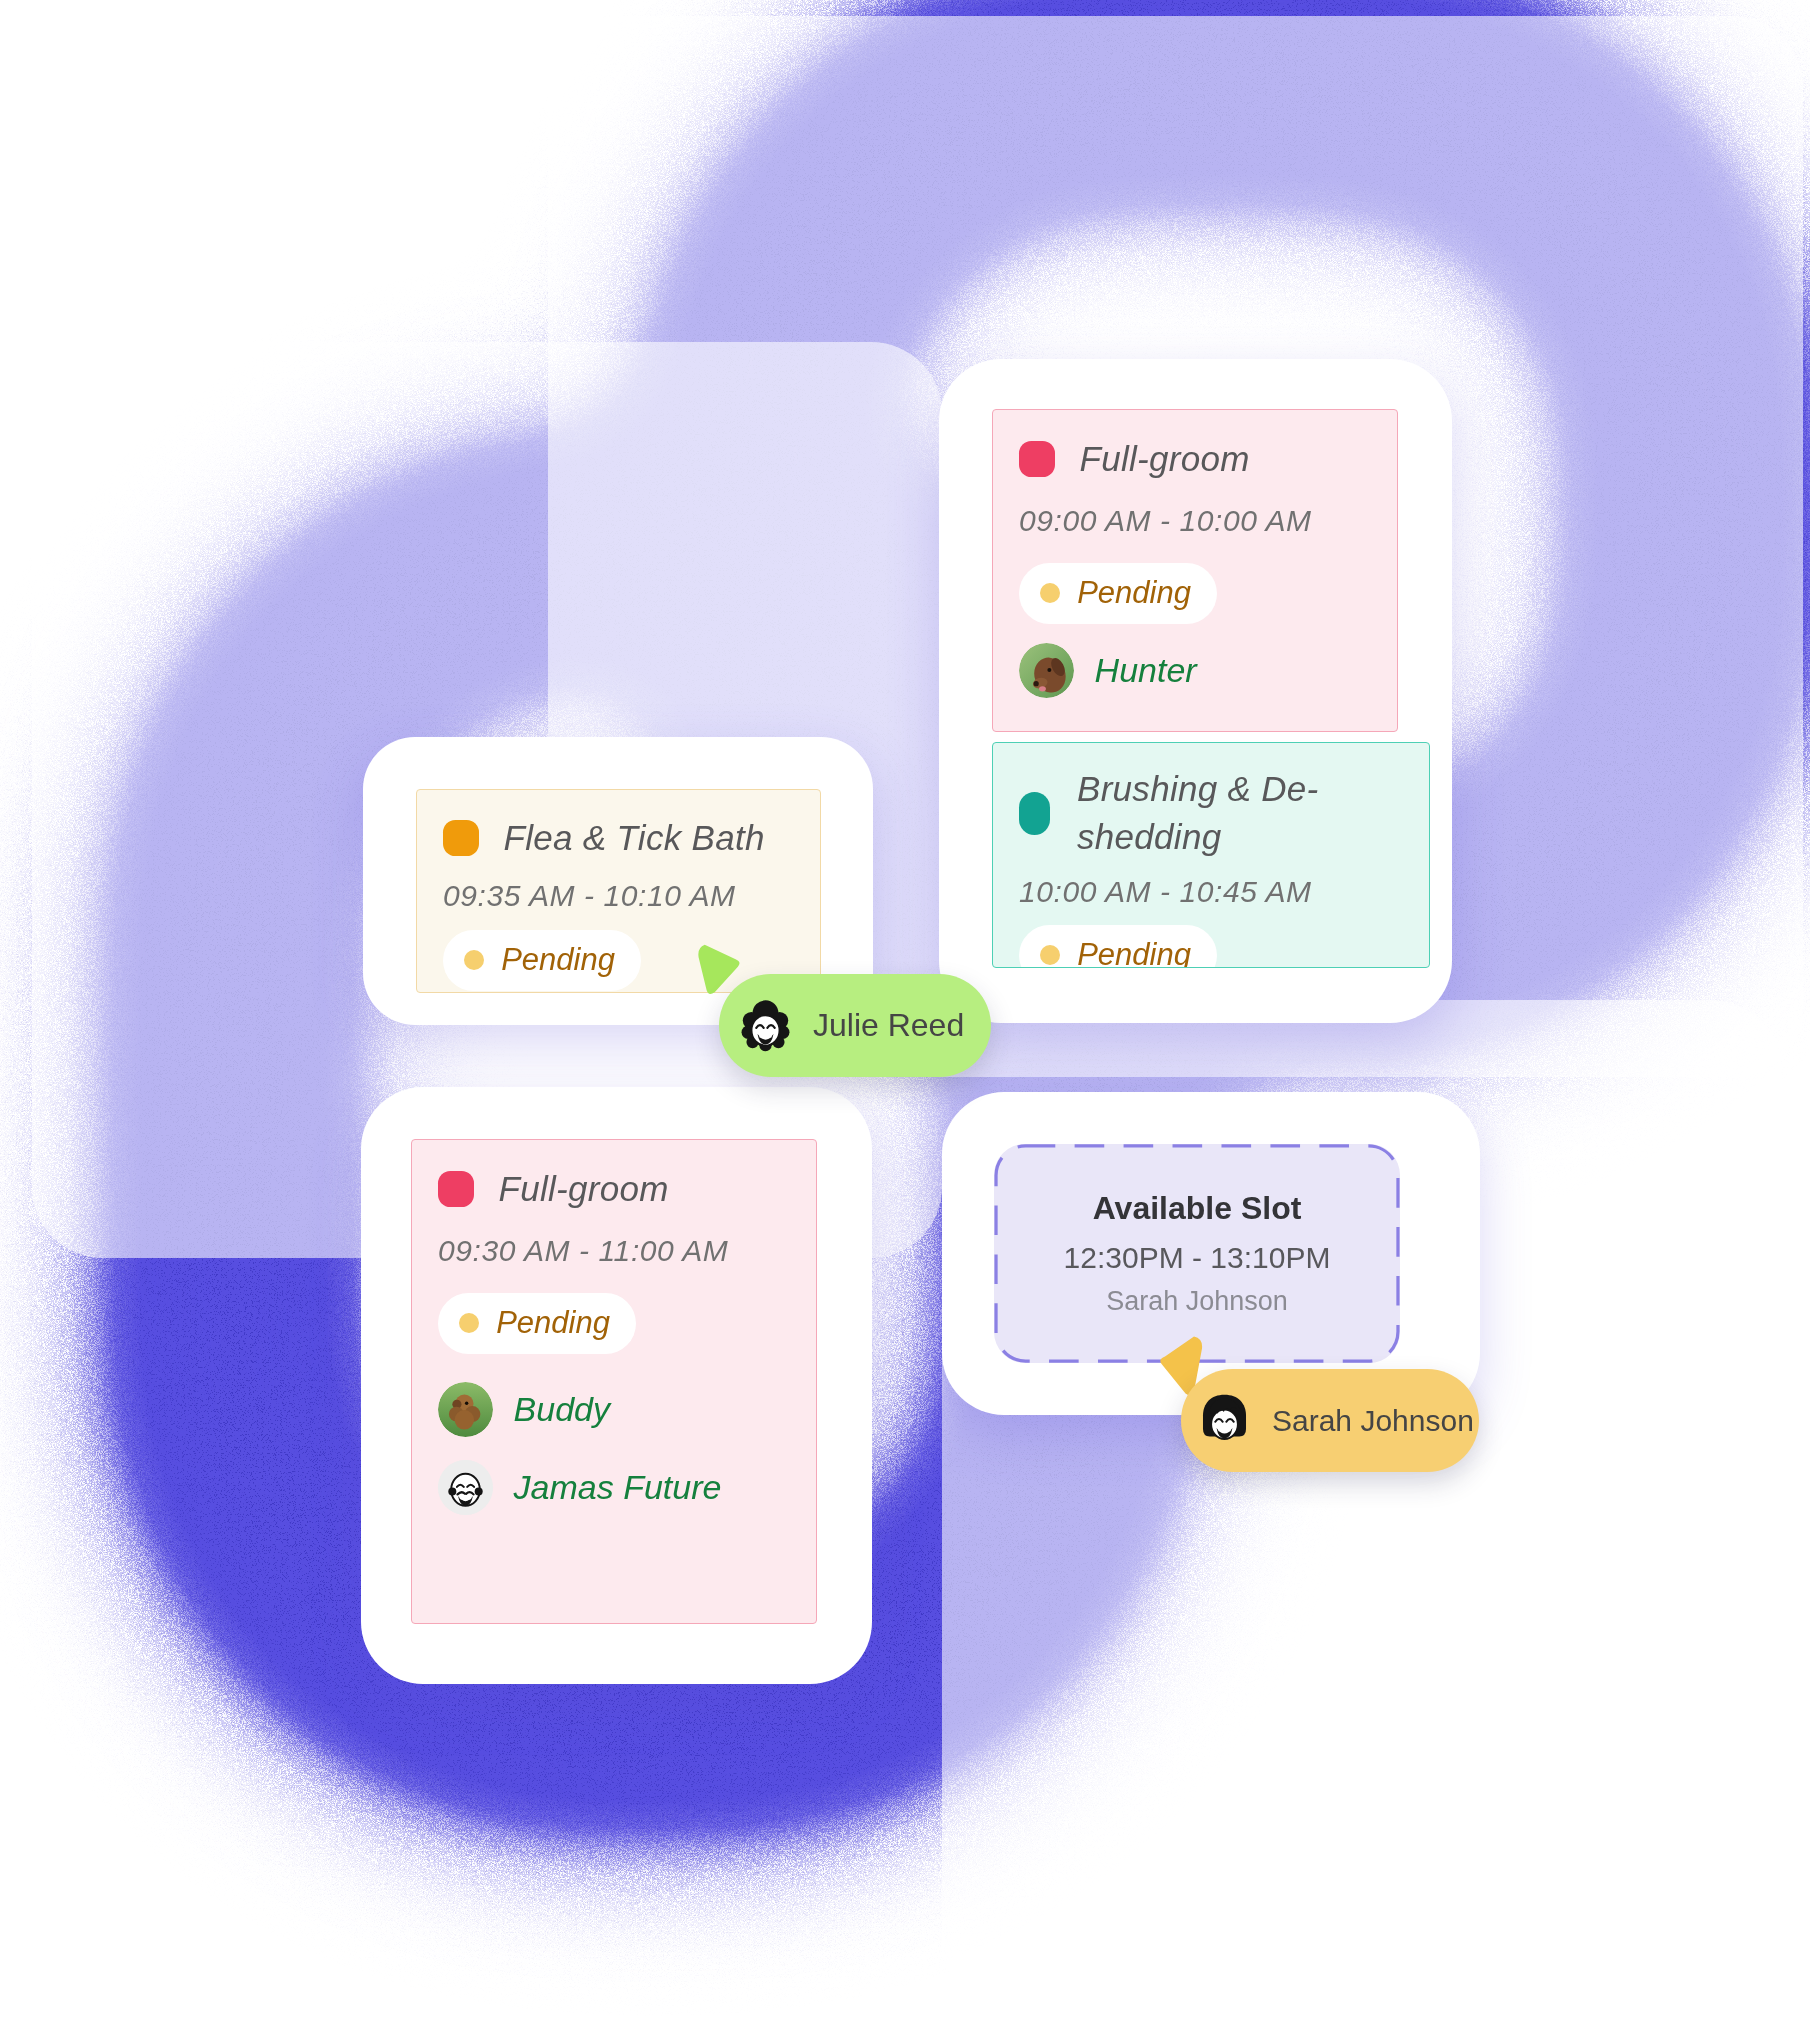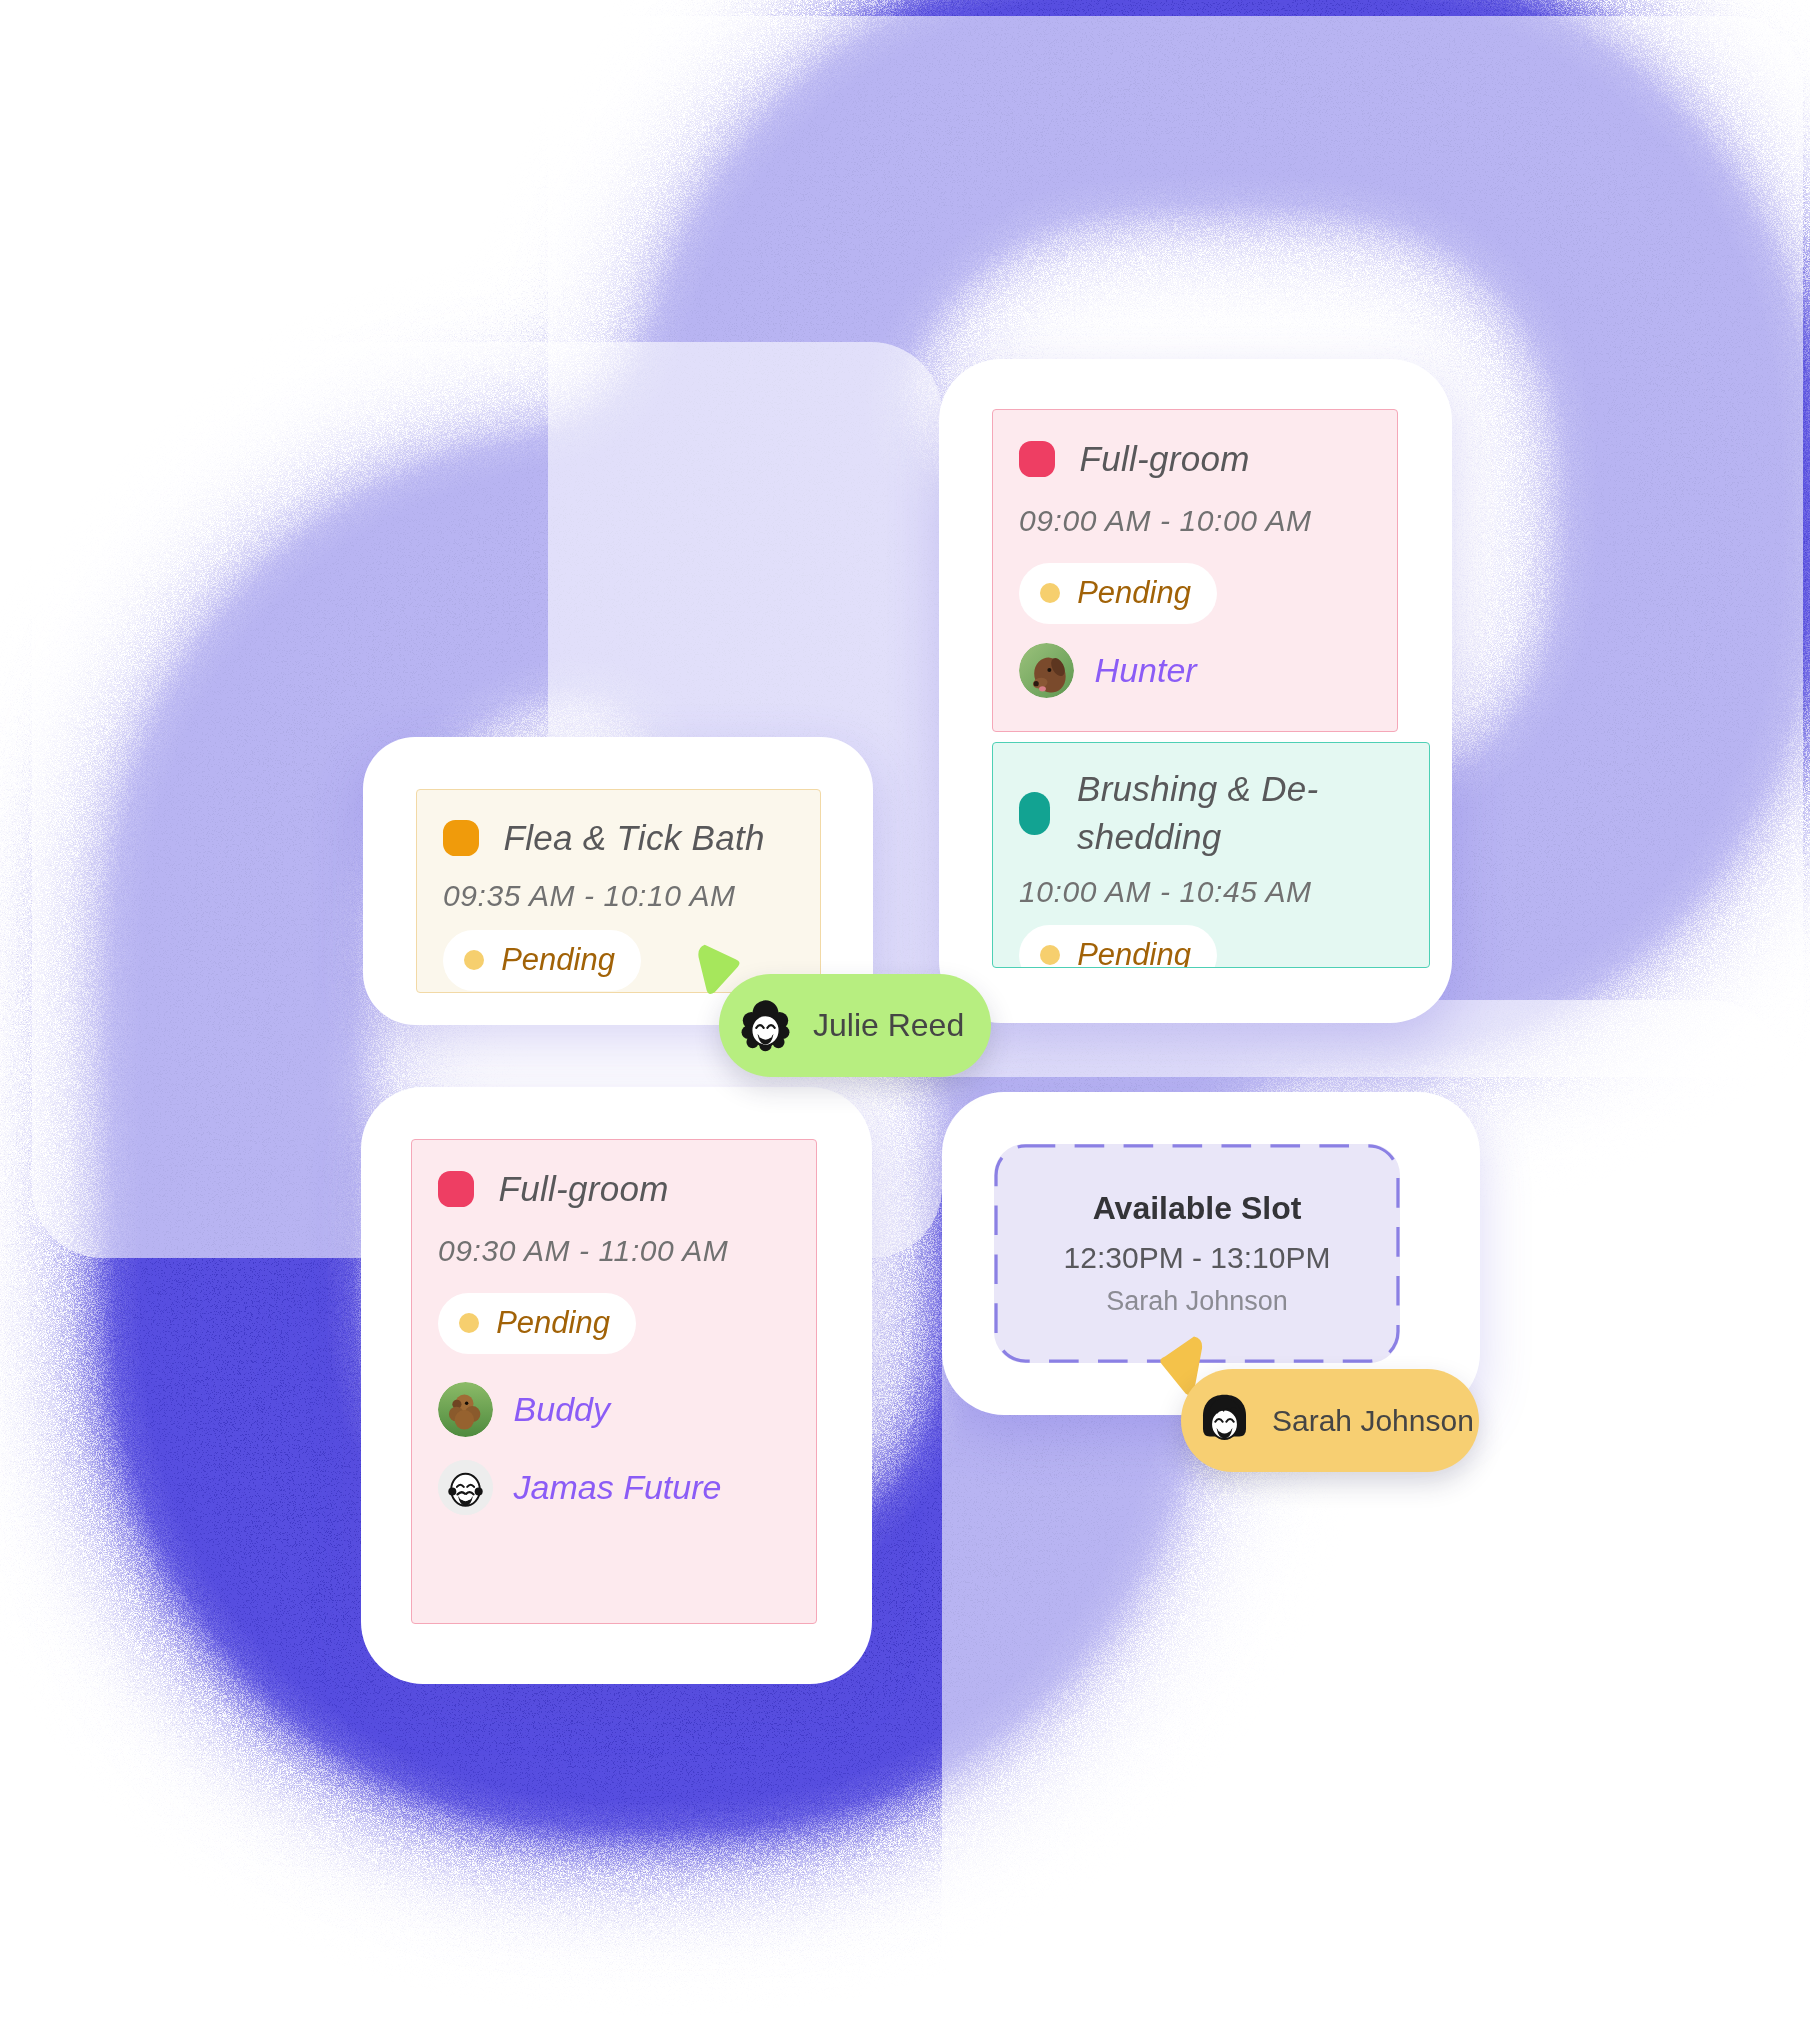--- a/index.html
+++ b/index.html
@@ -20,21 +20,21 @@
   .svc-row{display:flex;align-items:center;gap:24.5px;}
   .svc-icon{flex:0 0 auto;width:36px;height:36px;border-radius:12.3px;}
   .svc-icon.tall{width:31px;height:43px;border-radius:15.5px;}
   .svc-title{font-size:35px;line-height:46px;color:#58585a;font-weight:500;letter-spacing:0.3px;}
   .time{margin-top:22px;font-size:30px;color:#717171;letter-spacing:0.6px;}
   .badge{margin-top:24.5px;display:inline-flex;align-items:center;gap:17px;background:#ffffff;
          border-radius:39px;height:61px;padding:0 26px 0 20.6px;}
   .badge .dot{width:20.6px;height:20.6px;border-radius:50%;background:#f6cf6e;}
   .badge .btxt{font-size:31px;color:#a16207;font-weight:500;}
   .att-row{display:flex;align-items:center;gap:20.6px;margin-top:19.4px;}
-  .att-name{font-size:34px;color:#8b5cf6;}
+  .att-name{font-size:34px;color:#15803d;}
   .avatar{width:55px;height:55px;border-radius:50%;overflow:hidden;flex:0 0 auto;}
   
   .slot{position:absolute;background:#e9e6f8;border-radius:31px;display:flex;flex-direction:column;
         align-items:center;justify-content:center;text-align:center;}
   .slot-title{font-size:32px;font-weight:700;color:#343438;}
   .slot-time{margin-top:14px;font-size:30px;color:#58585c;}
   .slot-staff{margin-top:11.6px;font-size:27px;color:#8b8b93;}
   
   .pill{position:absolute;height:103px;border-radius:52px;display:flex;align-items:center;
         box-shadow:0 11.6px 26px rgba(40,40,80,0.18);}

